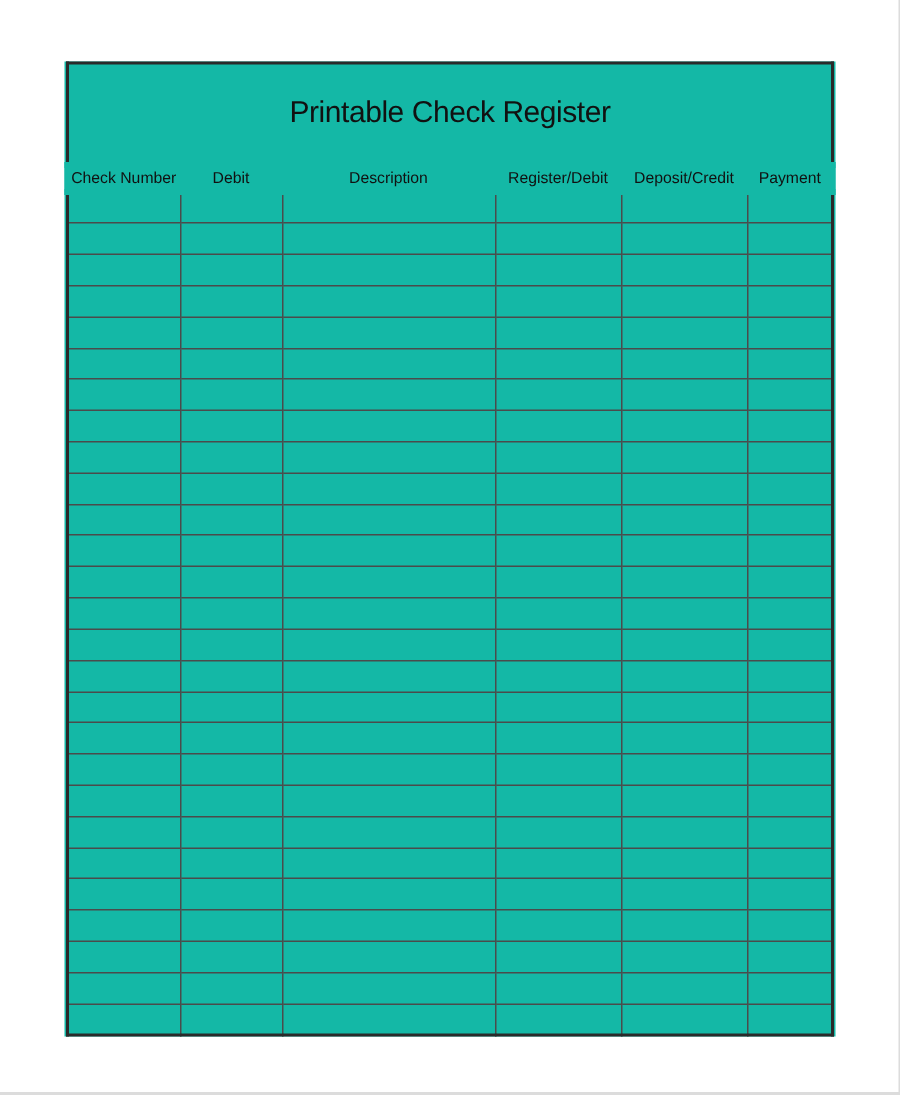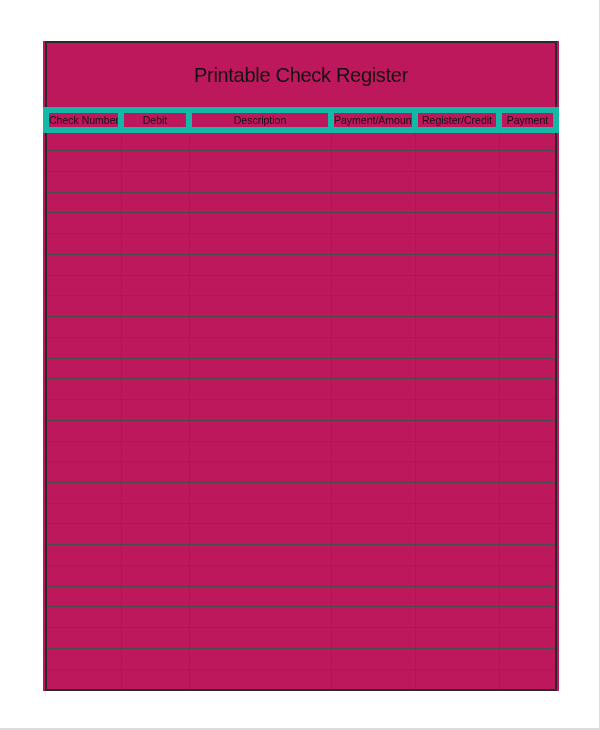--- a/index.html
+++ b/index.html
@@ -17,21 +17,21 @@
     box-shadow: inset -1px 0 0 #dcdcdc, inset 0 -2px 0 #dcdcdc;
   }
   table.register {
     position: absolute;
     left: 43px;
     top: 41px;
     width: 510px;
     height: 650px;
     border-collapse: collapse;
     table-layout: fixed;
-    background: #be185d;
+    background: #14b8a6;
     border: 2px solid #2a2a2a;
   }
   table.register th,
   table.register td {
     border: 1px solid #4b4b4b;
     padding: 0;
     overflow: hidden;
     vertical-align: middle;
   }
   .title-cell {
@@ -44,21 +44,21 @@
     font-weight: 400;
     letter-spacing: -0.3px;
     color: #111111;
   }
   tr.header-row th {
     height: 14px;
     font-size: 10.5px;
     font-weight: 400;
     text-align: center;
     white-space: nowrap;
-    border: 6px solid #14b8a6;
+    border: 4px solid #14b8a6;
     color: #111111;
     line-height: 14px;
   }
   tbody.body-rows td {
     height: 20px;
     font-size: 11px;
   }
 </style>
 </head>
 <body>
@@ -75,22 +75,22 @@
   <thead>
     <tr>
       <th class="title-cell" id="title-cell" colspan="6">
         <div class="page-title">Printable Check Register</div>
       </th>
     </tr>
     <tr class="header-row" id="header-row">
         <th>Check Number</th>
         <th>Debit</th>
         <th>Description</th>
-        <th>Payment/Amount</th>
-        <th>Register/Credit</th>
+        <th>Register/Debit</th>
+        <th>Deposit/Credit</th>
         <th>Payment</th>
       </tr>
   </thead>
   <tbody class="body-rows" id="body-rows">
       <tr>
         <td></td>
         <td></td>
         <td></td>
         <td></td>
         <td></td>

